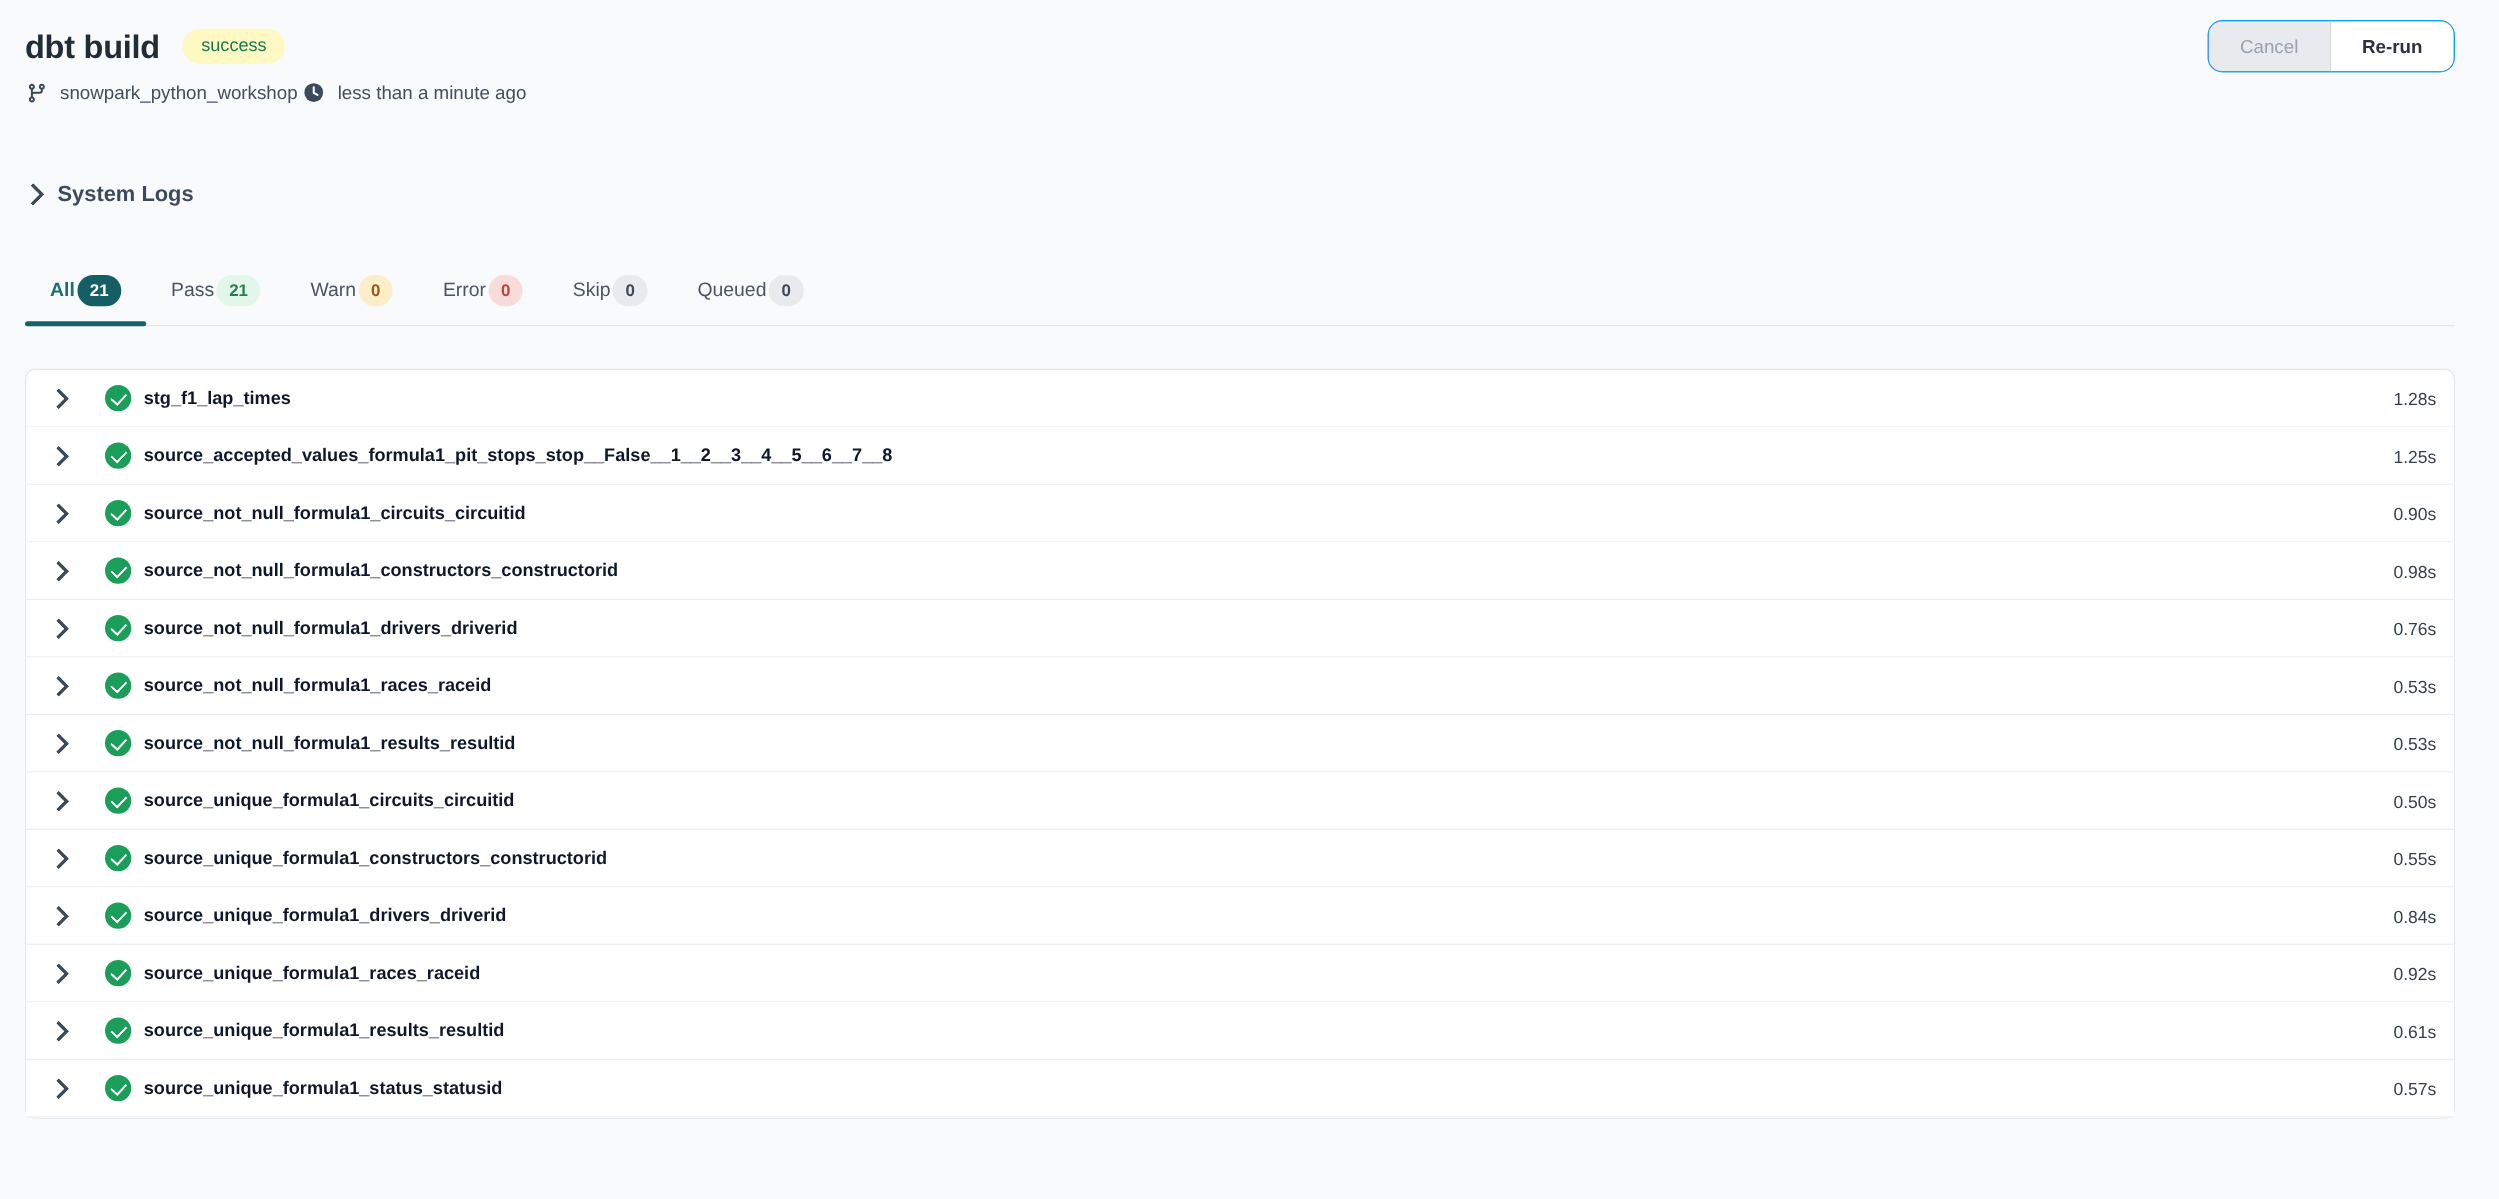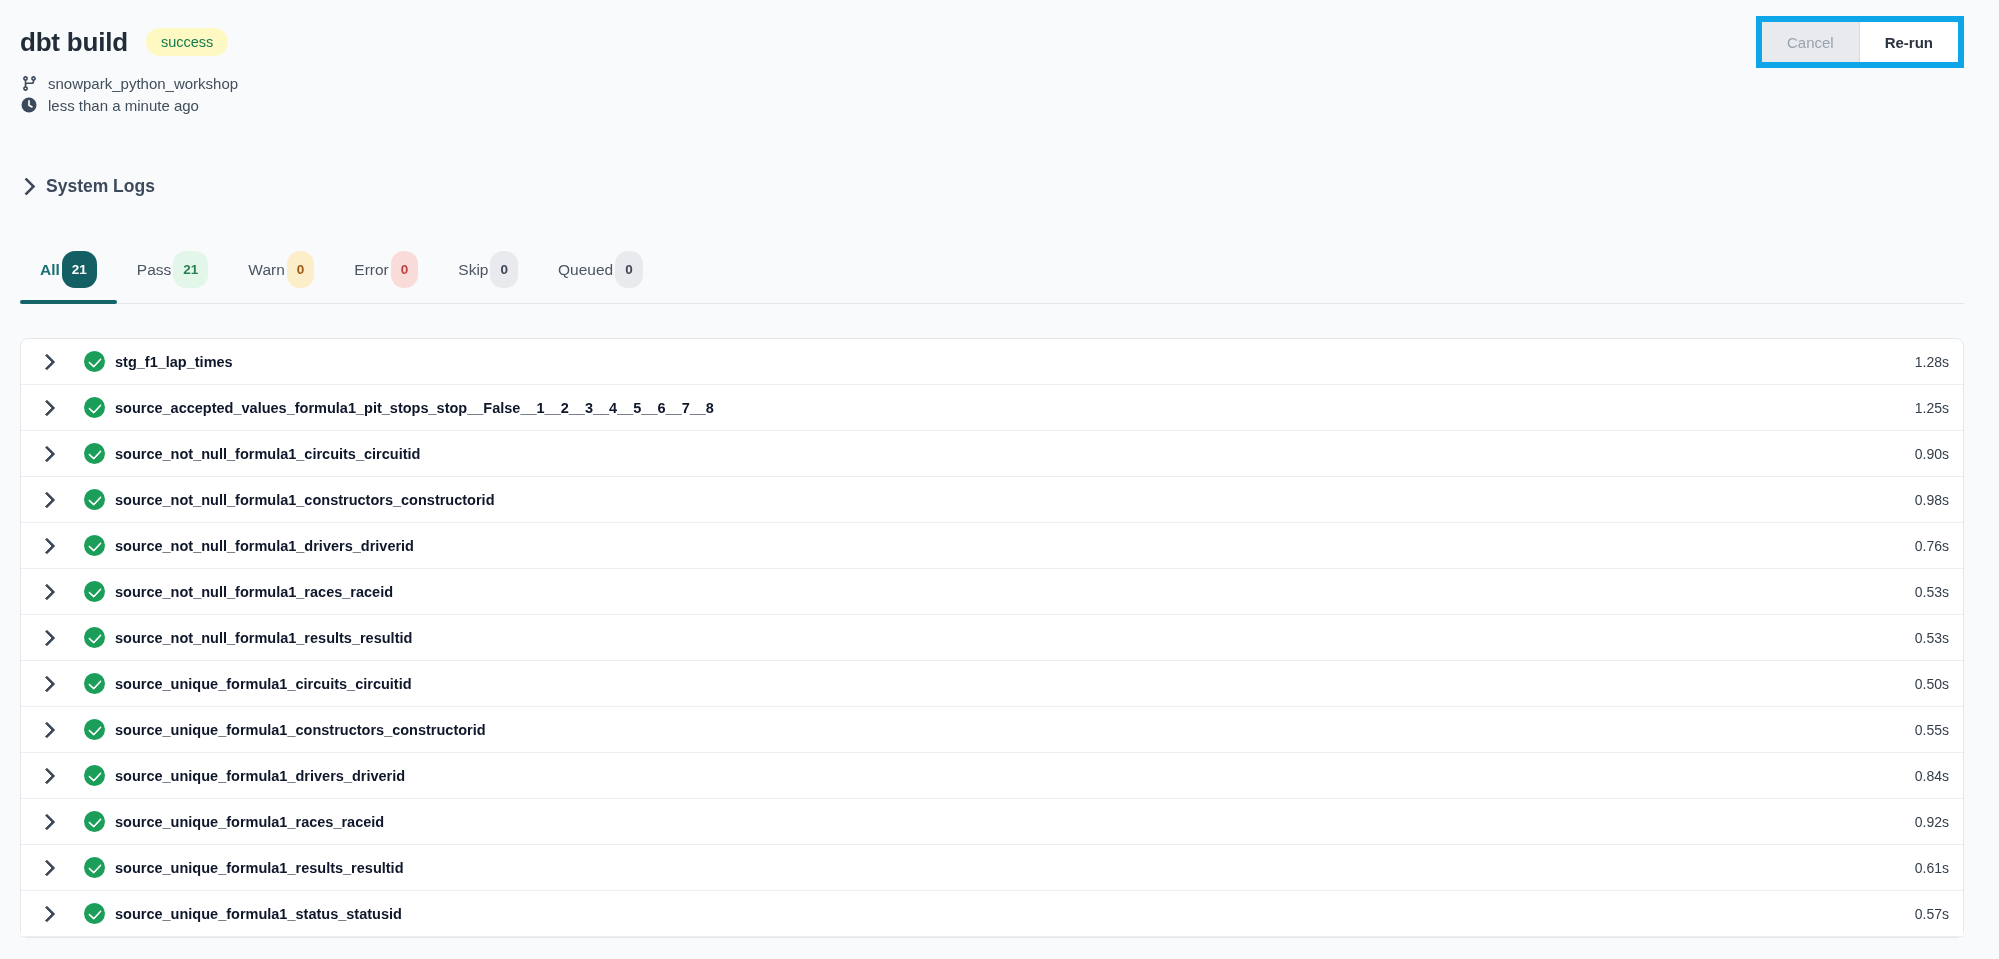--- a/index.html
+++ b/index.html
@@ -13,27 +13,27 @@
 
   
   .header-row { display: flex; align-items: center; gap: 18px; padding: 16px 35px 0 20px; }
   .page-title { margin: 0; font-size: 26px; font-weight: 700; color: #222c38; letter-spacing: -0.2px; }
   .badge-success {
     background: #fef9c3; color: #157a4f;
     font-size: 14.5px; padding: 6px 15px; border-radius: 16px;
   }
   .btn-group {
     margin-left: auto; display: flex;
-    border: 6px solid #0ea5e9; border-radius: 0; overflow: hidden; background: #d946ef;
+    border: 1px solid #0ea5e9; border-radius: 12px; overflow: hidden; background: #d946ef;
   }
   .btn { height: 40px; padding: 0 25px; font-size: 15px; border: none; font-family: inherit; cursor: pointer; }
   .btn-cancel { background: #e8eaed; color: #99a2ae; cursor: default; }
   .btn-rerun { background: #fff; color: #29323e; font-weight: 600; border-left: 1px solid #d8dbde; }
 
-  .meta { padding-left: 20px; margin-top: 7px; display: flex; flex-direction: column; gap: 4px; }
+  .meta { padding-left: 20px; margin-top: 7px; display: flex; gap: 4px; }
   .meta-row { display: flex; align-items: center; gap: 10px; color: #414e5c; font-size: 15px; }
   .meta-row .icn { display: inline-flex; width: 18px; justify-content: center; }
 
   
   .system-logs {
     margin: 62px 0 0 20px; display: flex; align-items: center; gap: 13px;
     color: #3d4a5c; font-size: 17.5px; font-weight: 700; cursor: pointer; width: fit-content;
   }
   .chev { display: inline-block; }
   .chev::before {
@@ -49,21 +49,21 @@
     display: flex; align-items: center; gap: 2px;
     padding: 12px 20px 15px; font-size: 15.5px; color: #4a5463;
     cursor: pointer; position: relative;
   }
   .tab.active { color: #1a6d70; font-weight: 700; }
   .tab.active::after {
     content: ""; position: absolute; left: 0; right: 0; bottom: -1px;
     height: 4px; background: #156568; border-radius: 2px;
   }
   .tab-count {
-    min-width: 24px; height: 37px; padding: 0 10px;
+    min-width: 24px; height: 25px; padding: 0 10px;
     display: inline-flex; align-items: center; justify-content: center;
     border-radius: 13px; font-size: 13.5px; font-weight: 700;
   }
   .tc-all    { background: #145f63; color: #ffffff; }
   .tc-pass   { background: #e2f6ea; color: #2a7f52; }
   .tc-warn   { background: #fbeec8; color: #9c5a12; }
   .tc-error  { background: #f9dbd9; color: #bf4040; }
   .tc-skip, .tc-queued { background: #e9eaed; color: #3f4754; }
 
   

